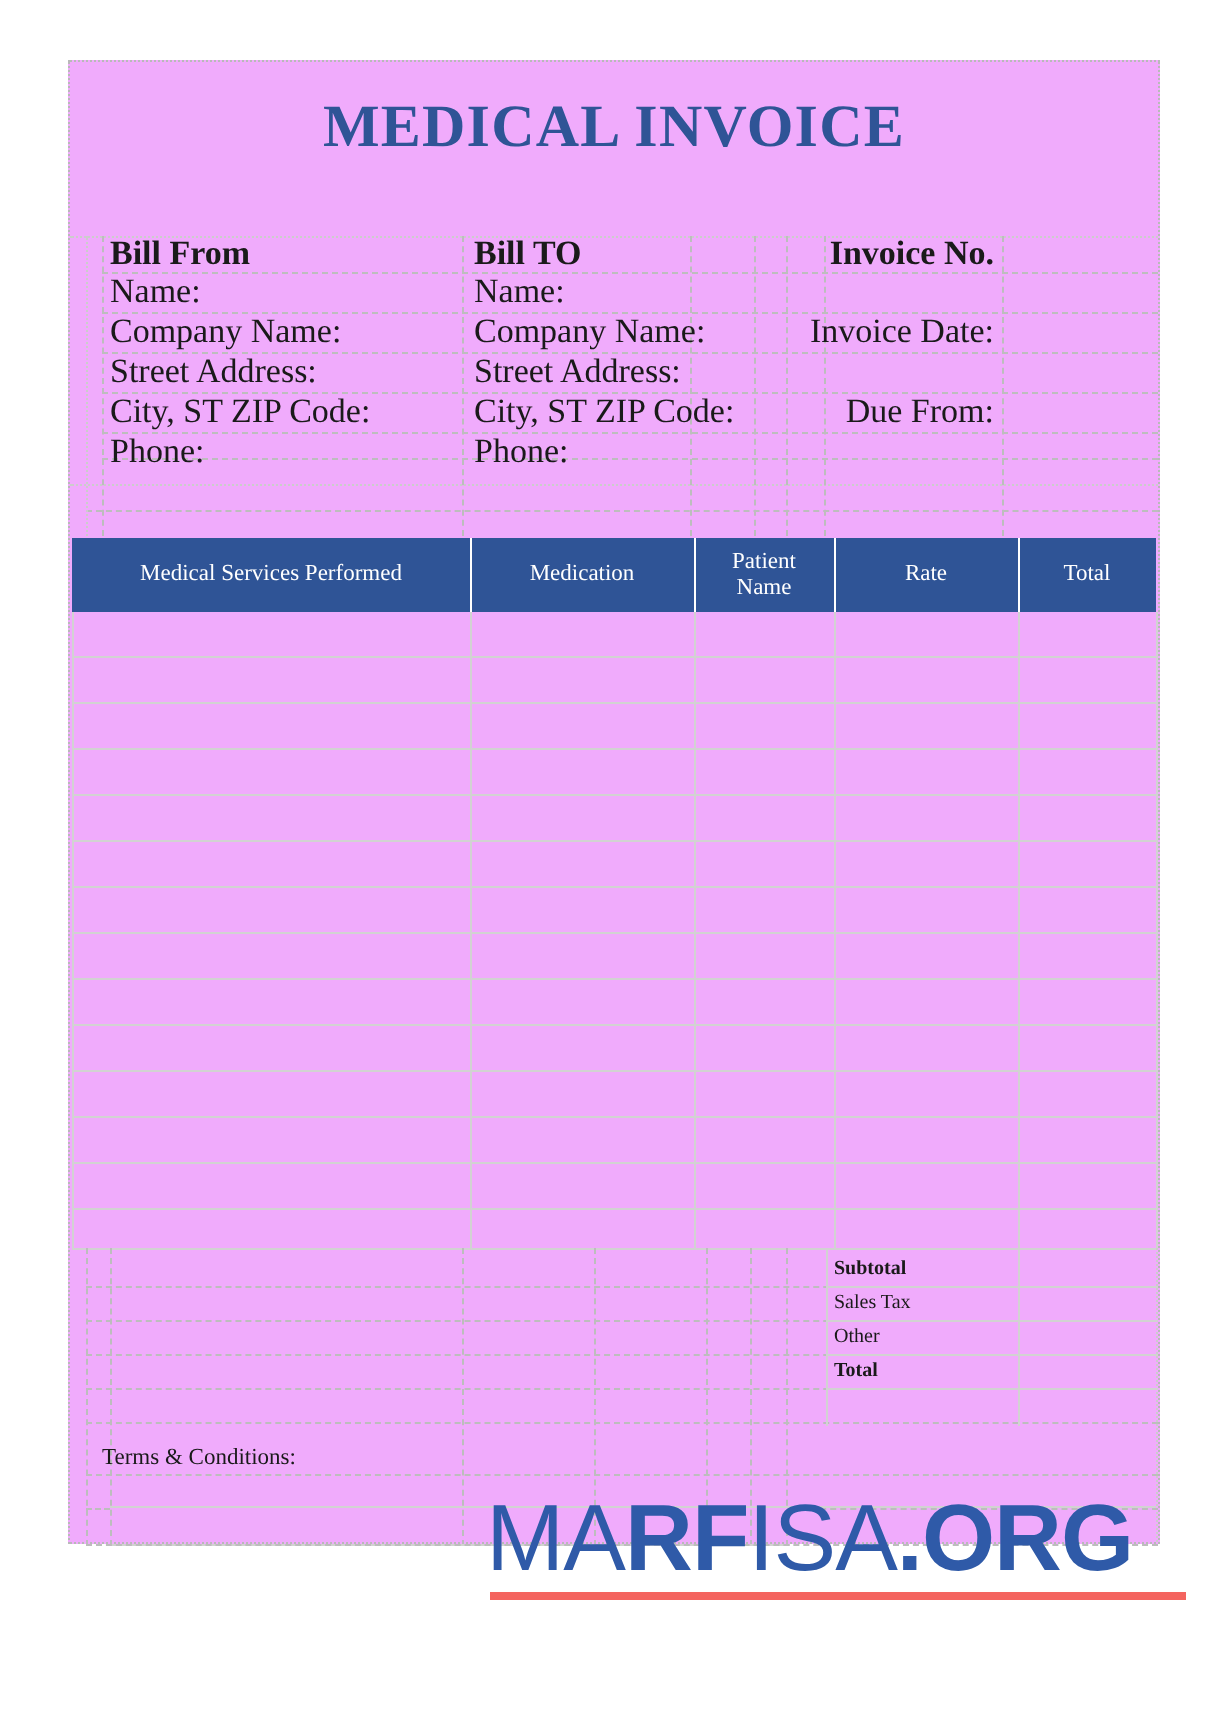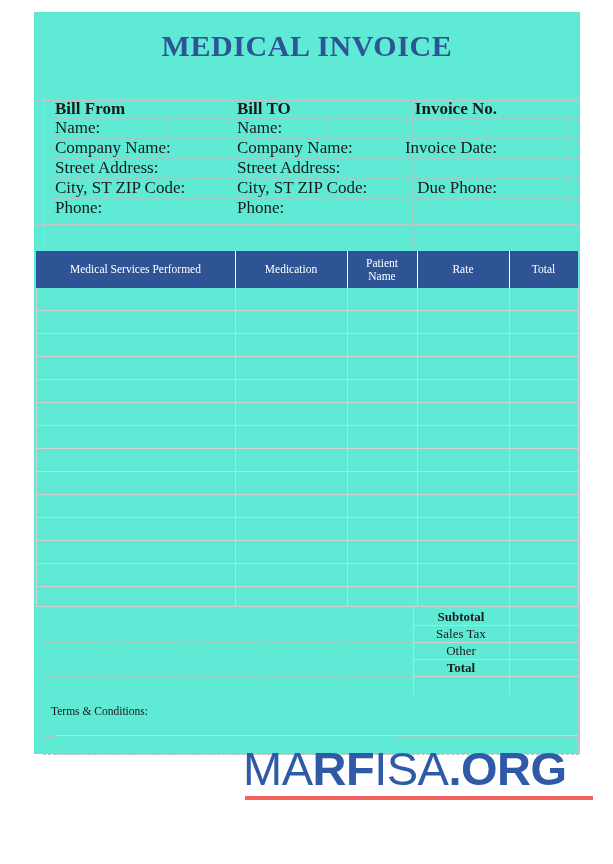--- a/index.html
+++ b/index.html
@@ -12,26 +12,26 @@
     height: 864px;
     position: relative;
     font-family: "Liberation Serif", "DejaVu Serif", serif;
     overflow: hidden;
   }
 
   
   #sheet {
     position: absolute;
     left: 34px;
-    top: 12px;
+    top: 30px;
     width: 546px;
     height: 742px;
     border: 1px dotted #b9b9b9;
     box-sizing: border-box;
-    background: #5eead4;
+    background: #f0abfc;
   }
 
   
   #title-block {
     position: absolute;
     left: 0;
     top: 0;
     width: 544px;
     height: 88px;
     box-sizing: border-box;
@@ -104,23 +104,23 @@
     position: absolute;
     top: 0;
     width: 0;
     height: 37px;
     border-left: 1px solid #ffffff;
   }
 
   
   .total-label {
     position: absolute;
-    font-size: 13px;
+    font-size: 10px;
     color: #1a1a1a;
-    text-align: center;
+    text-align: left;
     white-space: nowrap;
     line-height: 13px;
   }
   .total-label.bold { font-weight: bold; }
 
   
   #terms-label {
     position: absolute;
     left: 16px;
     top: 692px;
@@ -197,21 +197,21 @@
 
   <div class="bill-label bold" style="left:202px; top:89px;">Bill TO</div>
   <div class="bill-label" style="left:202px; top:108px;">Name:</div>
   <div class="bill-label" style="left:202px; top:128px;">Company Name:</div>
   <div class="bill-label" style="left:202px; top:148px;">Street Address:</div>
   <div class="bill-label" style="left:202px; top:168px;">City, ST ZIP Code:</div>
   <div class="bill-label" style="left:202px; top:188px;">Phone:</div>
 
   <div class="bill-label bold right" style="left:366px; top:89px; width:96px;">Invoice No.</div>
   <div class="bill-label right" style="left:366px; top:128px; width:96px;">Invoice Date:</div>
-  <div class="bill-label right" style="left:366px; top:168px; width:96px;">Due Phone:</div>
+  <div class="bill-label right" style="left:366px; top:168px; width:96px;">Due From:</div>
 
   <div class="bill-label" style="left:472px; top:89px; width:66px;"></div>
   <div class="bill-label" style="left:472px; top:128px; width:66px;"></div>
   <div class="bill-label" style="left:472px; top:168px; width:66px;"></div>
 
   <div id="svc-head">
     <div class="svc-head-cell" style="left:0px;   width:199px;">Medical Services Performed</div>
     <div class="svc-head-cell" style="left:311px; width:70px; padding:0 4px;">Patient Name</div>
     <div class="svc-head-cell" style="left:199px; width:112px;">Medication</div>
     <div class="svc-head-cell" style="left:381px; width:92px;">Rate</div>

